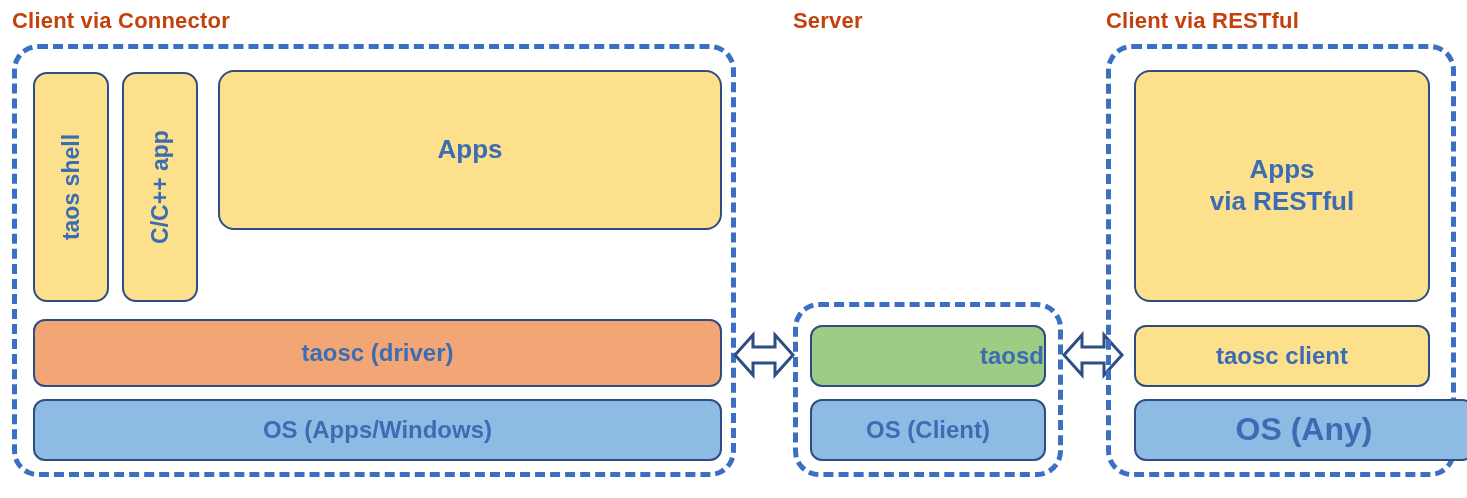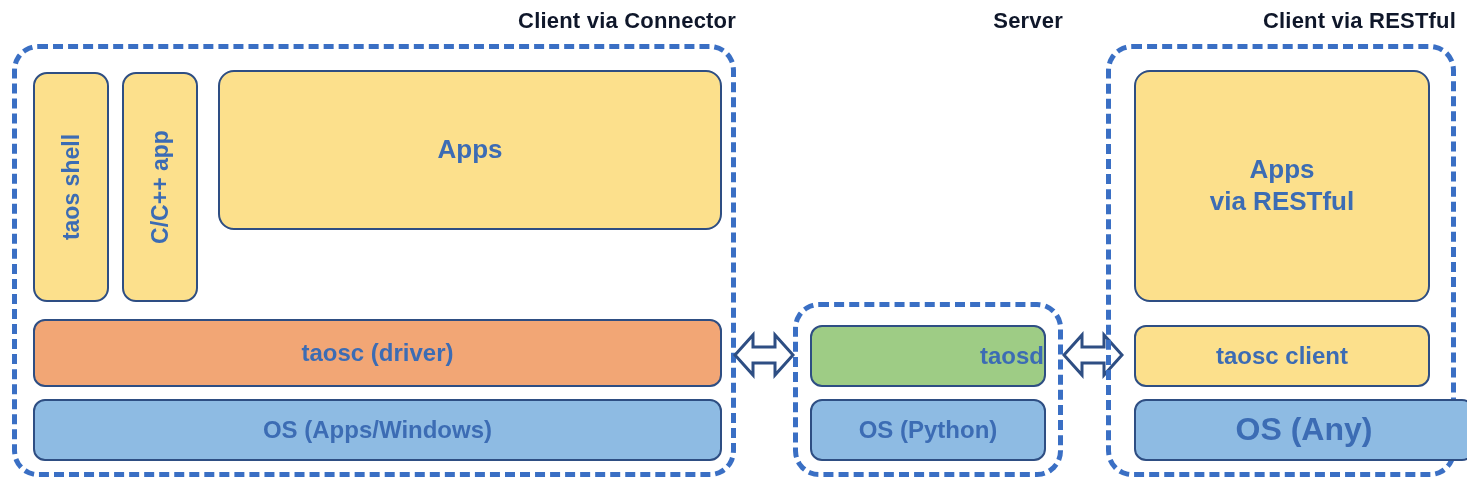--- a/index.html
+++ b/index.html
@@ -14,25 +14,25 @@
     position: relative;
     width: 1467px;
     height: 498px;
     background: #ffffff;
     overflow: hidden;
   }
 
   
   .section-title {
     position: absolute;
-    color: #0f172a;
+    color: #c2410c;
     font-weight: bold;
     font-size: 22px;
     letter-spacing: 0.2px;
-    text-align: right;
+    text-align: left;
     white-space: nowrap;
     line-height: 26px;
   }
 
   
   .dashed-group {
     position: absolute;
     border: 5px dashed #3A6FC4;
     border-radius: 26px;
     box-sizing: border-box;
@@ -119,21 +119,21 @@
     </svg>
   </div>
 
   <div class="dashed-group" style="left:793px; top:302px; width:270px; height:175px;"></div>
 
   <div class="node fill-green" style="left:810px; top:325px; width:236px; height:62px; font-size:24px;justify-content:flex-end;">
     <span>taosd</span>
   </div>
 
   <div class="node fill-blue" style="left:810px; top:399px; width:236px; height:62px; font-size:24px;">
-    <span>OS (Python)</span>
+    <span>OS (Client)</span>
   </div>
 
   <div class="arrow" style="left:1062px; top:327px;">
     <svg width="62" height="56" viewBox="0 0 62 56">
       <polygon points="2,28 20,8 20,20 42,20 42,8 60,28 42,48 42,36 20,36 20,48" fill="#ffffff" stroke="#2E4E83" stroke-width="3" stroke-linejoin="miter"></polygon>
     </svg>
   </div>
 
   <div class="dashed-group" style="left:1106px; top:44px; width:350px; height:433px;"></div>
 

